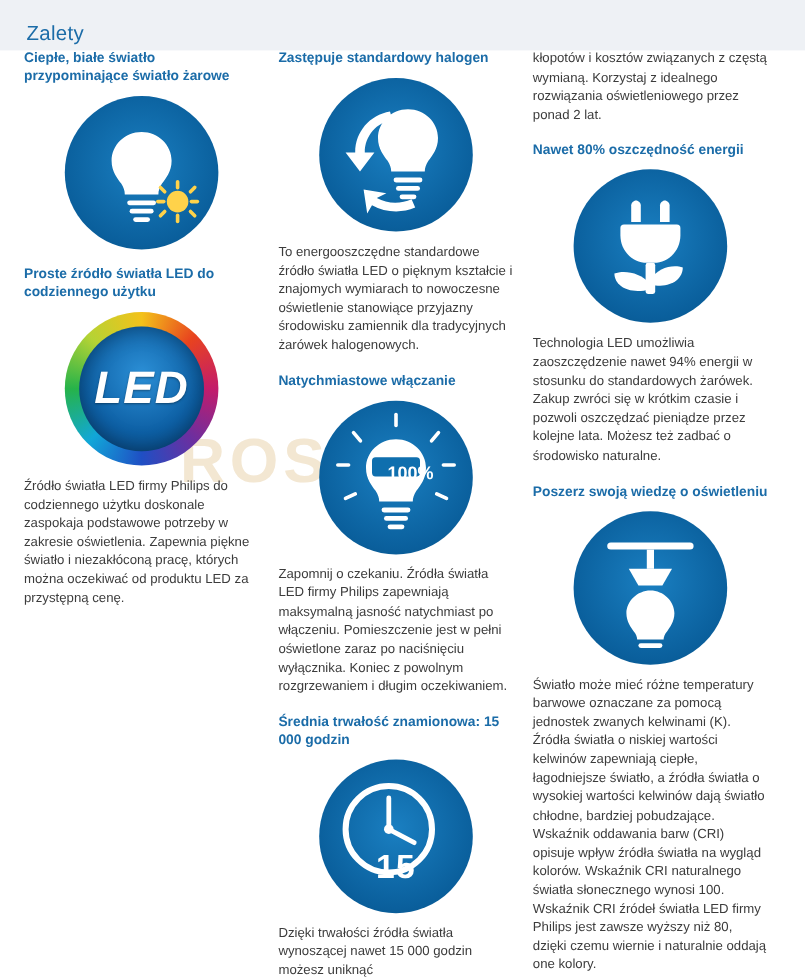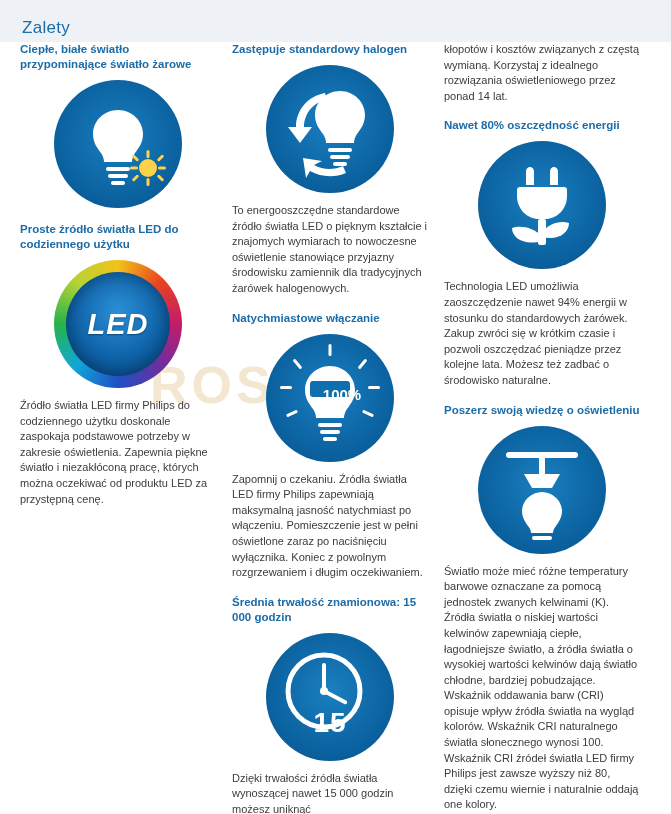--- a/index.html
+++ b/index.html
@@ -114,21 +114,21 @@
     height: 104px;
     border-radius: 50%;
     background: radial-gradient(circle at 50% 38%, #2b8fd6 0%, #0d5fa4 60%, #073f74 100%);
     display: flex;
     align-items: center;
     justify-content: center;
     box-shadow: inset 0 0 18px rgba(0,0,0,0.35);
   }
   .led-text {
     color: #ffffff;
-    font-size: 29px;
+    font-size: 38px;
     font-weight: bold;
     font-style: italic;
     letter-spacing: 1px;
     text-shadow: 0 1px 2px rgba(0,0,0,0.4);
   }
   .pct-label {
     position: absolute;
     left: 12px;
     top: 52px;
     width: 128px;
@@ -268,21 +268,21 @@
           </div>
         </div>
         <p class="para">Dzięki trwałości źródła światła wynoszącej nawet 15 000 godzin możesz uniknąć</p>
       </div>
 
     </div>
 
     <div class="col col3">
 
       <div class="block">
-        <p class="para">kłopotów i kosztów związanych z częstą wymianą. Korzystaj z idealnego rozwiązania oświetleniowego przez ponad 14 lat.</p>
+        <p class="para">kłopotów i kosztów związanych z częstą wymianą. Korzystaj z idealnego rozwiązania oświetleniowego przez ponad 2 lat.</p>
       </div>
 
       <div class="block">
         <p class="sec-title">Nawet 80% oszczędność energii</p>
         <div class="circle-wrap">
           <div class="circle grad">
             <svg width="128" height="128" viewBox="0 0 128 128" aria-hidden="true">
               <g fill="#ffffff">
                 <path d="M48 30c0-2 2-4 4-4s4 2 4 4v14h-8V30z"></path>
                 <path d="M72 30c0-2 2-4 4-4s4 2 4 4v14h-8V30z"></path>

